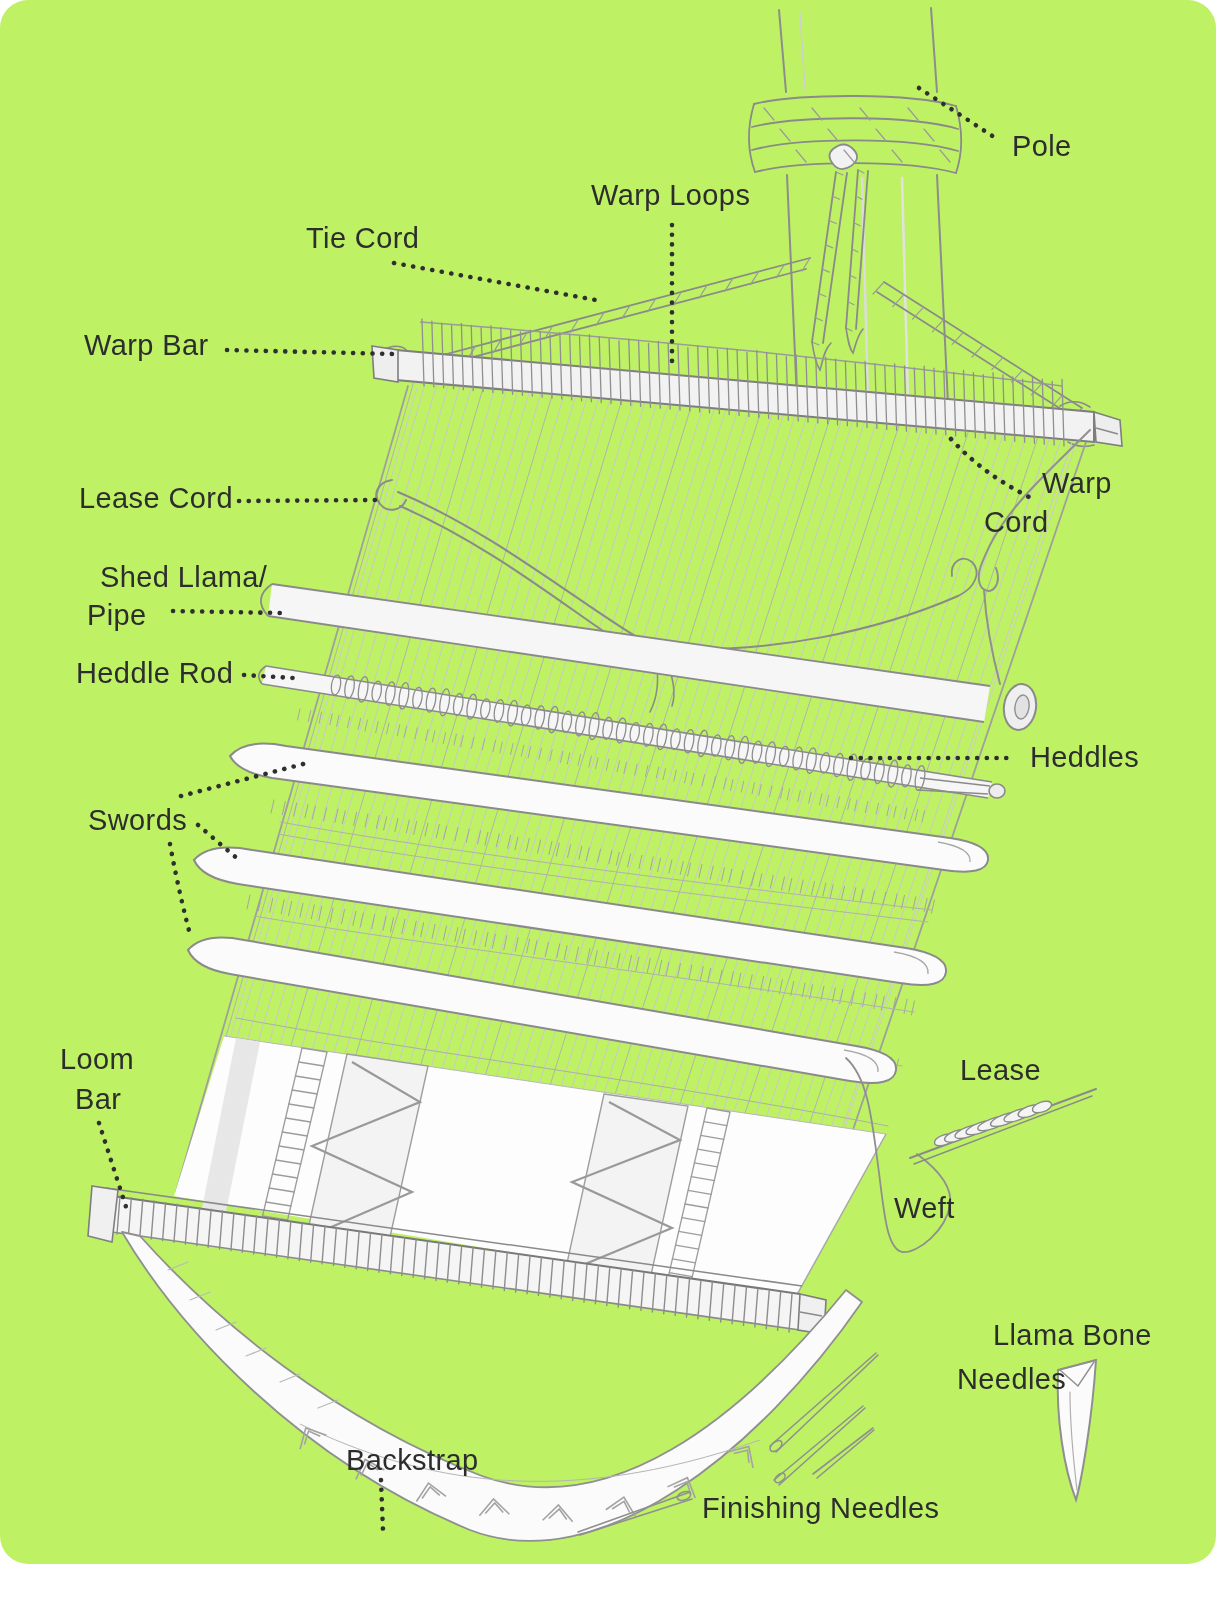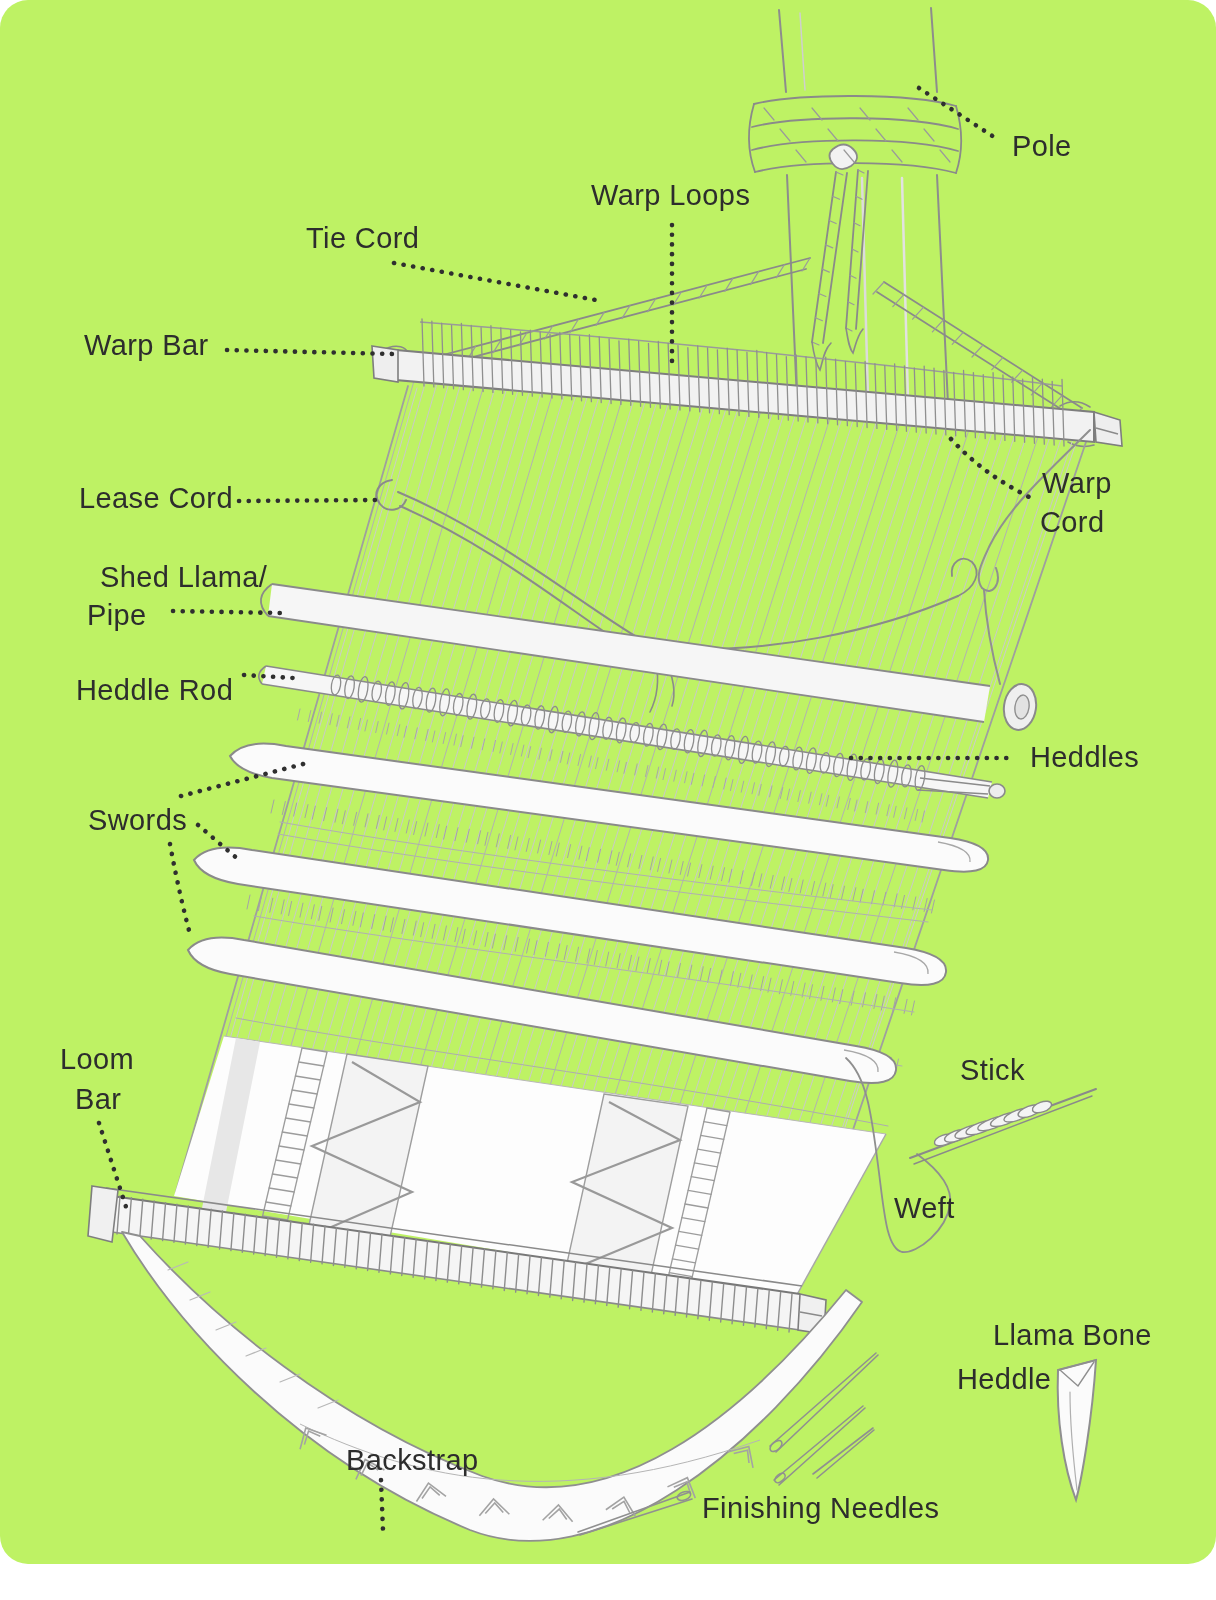--- a/index.html
+++ b/index.html
@@ -810,27 +810,27 @@
   </g>
 </svg>
 
 <div class="lbl" style="left:1012px;top:131px">Pole</div>
 <div class="lbl" style="left:591px;top:180px">Warp Loops</div>
 <div class="lbl" style="left:306px;top:223px">Tie Cord</div>
 <div class="lbl" style="left:84px;top:330px">Warp Bar</div>
 <div class="lbl" style="left:79px;top:483px">Lease Cord</div>
 <div class="lbl" style="left:100px;top:562px">Shed Llama/</div>
 <div class="lbl" style="left:87px;top:600px">Pipe</div>
-<div class="lbl" style="left:76px;top:675px">Heddle Rod</div>
+<div class="lbl" style="left:76px;top:658px">Heddle Rod</div>
 <div class="lbl" style="left:1042px;top:468px">Warp</div>
-<div class="lbl" style="left:1040px;top:507px">Cord</div>
+<div class="lbl" style="left:984px;top:507px">Cord</div>
 <div class="lbl" style="left:1030px;top:742px">Heddles</div>
 <div class="lbl" style="left:88px;top:805px">Swords</div>
 <div class="lbl" style="left:60px;top:1044px">Loom</div>
 <div class="lbl" style="left:75px;top:1084px">Bar</div>
-<div class="lbl" style="left:960px;top:1055px">Stick</div>
+<div class="lbl" style="left:960px;top:1055px">Lease</div>
 <div class="lbl" style="left:894px;top:1193px">Weft</div>
 <div class="lbl" style="left:993px;top:1320px">Llama Bone</div>
-<div class="lbl" style="left:957px;top:1364px">Heddle</div>
+<div class="lbl" style="left:957px;top:1364px">Needles</div>
 <div class="lbl" style="left:346px;top:1445px">Backstrap</div>
 <div class="lbl" style="left:702px;top:1493px">Finishing Needles</div>
 
 </div>
 
 </body></html>

